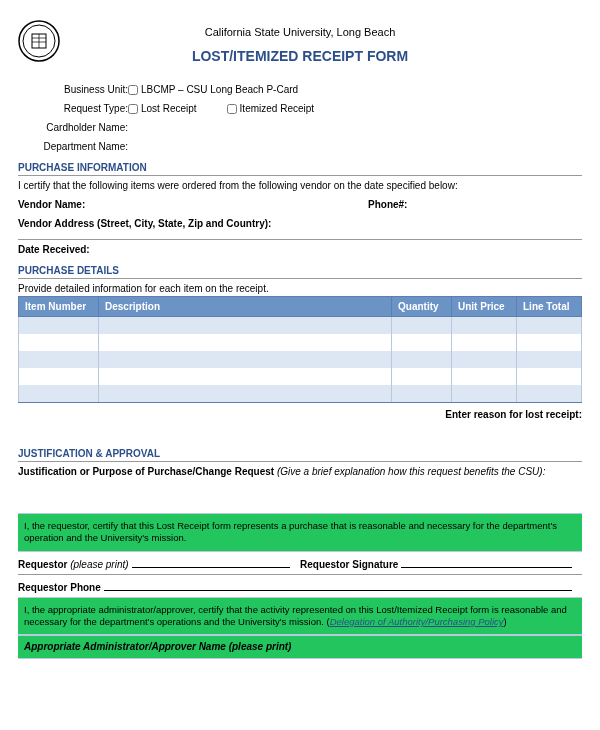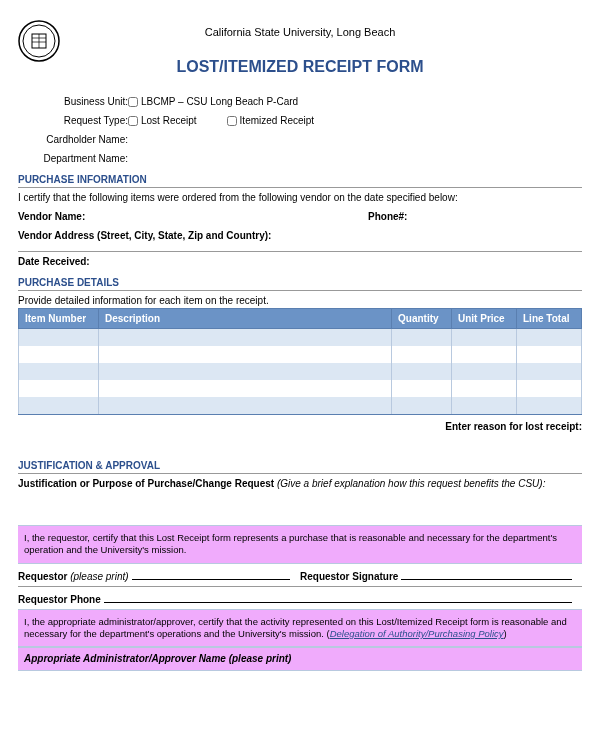--- a/index.html
+++ b/index.html
@@ -10,21 +10,21 @@
     width: 600px;
     height: 730px;
     padding: 20px 18px;
     color: #000;
     overflow: hidden;
   }
   .header-row { display: flex; align-items: flex-start; margin-bottom: 20px; }
   .logo { width: 42px; height: 42px; margin-right: 10px; flex-shrink: 0; }
   .header-text { flex: 1; text-align: center; padding-top: 6px; padding-right: 52px; }
   .univ-name { font-size: 11px; }
-  .form-title { font-size: 16px; font-weight: bold; color: #2c4f8c; margin-top: 20px; }
+  .form-title { font-size: 14px; font-weight: bold; color: #2c4f8c; margin-top: 10px; }
   .field-row { display: flex; align-items: center; margin-bottom: 8px; }
   .label { font-weight: normal; font-size: 10px; width: 110px; flex-shrink: 0; text-align: right; }
   .opts { display: flex; gap: 10px; flex: 1; }
   .opt { display: flex; align-items: center; gap: 3px; }
   .opt input[type="checkbox"] { width: 10px; height: 10px; }
   .opt .opt-label { font-size: 10px; }
   .section-title { color: #2c4f8c; font-weight: bold; font-size: 10px; margin-top: 10px; margin-bottom: 4px; border-bottom: 1px solid #999; padding-bottom: 2px; }
   .cert-text { font-size: 10px; margin-bottom: 8px; }
   .vendor-row { display: flex; margin-bottom: 8px; }
   .vendor-row .vlbl { font-weight: bold; font-size: 10px; }
@@ -39,21 +39,21 @@
   table.details tr.last td { border-bottom: 1px solid #5a7fb0; }
   .col-item { width: 80px; }
   .col-desc { width: auto; }
   .col-qty { width: 60px; }
   .col-price { width: 65px; }
   .col-total { width: 65px; }
   .reason-label { font-weight: bold; font-size: 10px; margin-top: 6px; display: block; text-align: right; }
   .just-label { font-weight: bold; font-size: 10px; }
   .just-italic { font-style: italic; font-size: 10px; }
   .just-row { margin-bottom: 8px; }
-  .cert-band { background: #f0abfc; padding: 6px 6px; font-size: 9.5px; border-top: 1px solid #b8c9df; border-bottom: 1px solid #b8c9df; line-height: 1.3; }
+  .cert-band { background: #22c55e; padding: 6px 6px; font-size: 9.5px; border-top: 1px solid #b8c9df; border-bottom: 1px solid #b8c9df; line-height: 1.3; }
   .cert-band.tight { padding: 4px 6px; }
   .link { color: #2c4f8c; font-style: italic; text-decoration: underline; }
   .sig-row { display: flex; padding: 4px 0; }
   .sig-cell { flex: 1; display: flex; align-items: baseline; gap: 3px; }
   .sig-label { font-weight: bold; font-size: 10px; }
   .sig-italic { font-style: italic; font-weight: normal; }
   .sig-line { flex: 1; border-bottom: 1px solid #000; height: 12px; margin-right: 10px; }
   .hr { border-top: 1px solid #999; }
 </style>
 </head>

